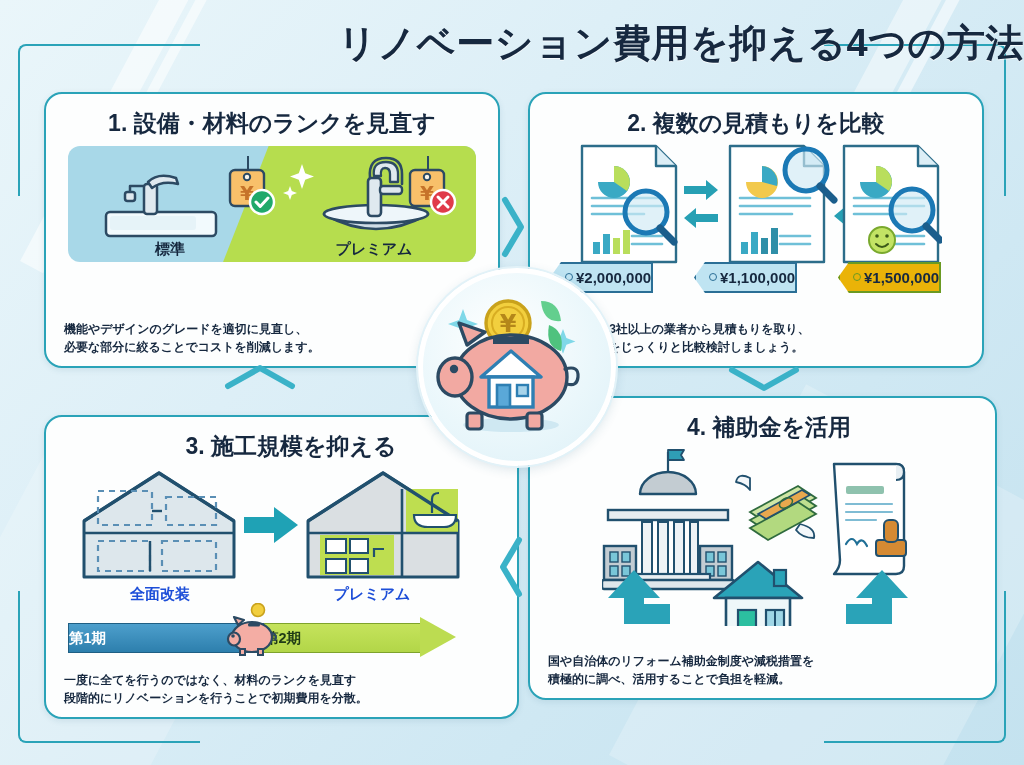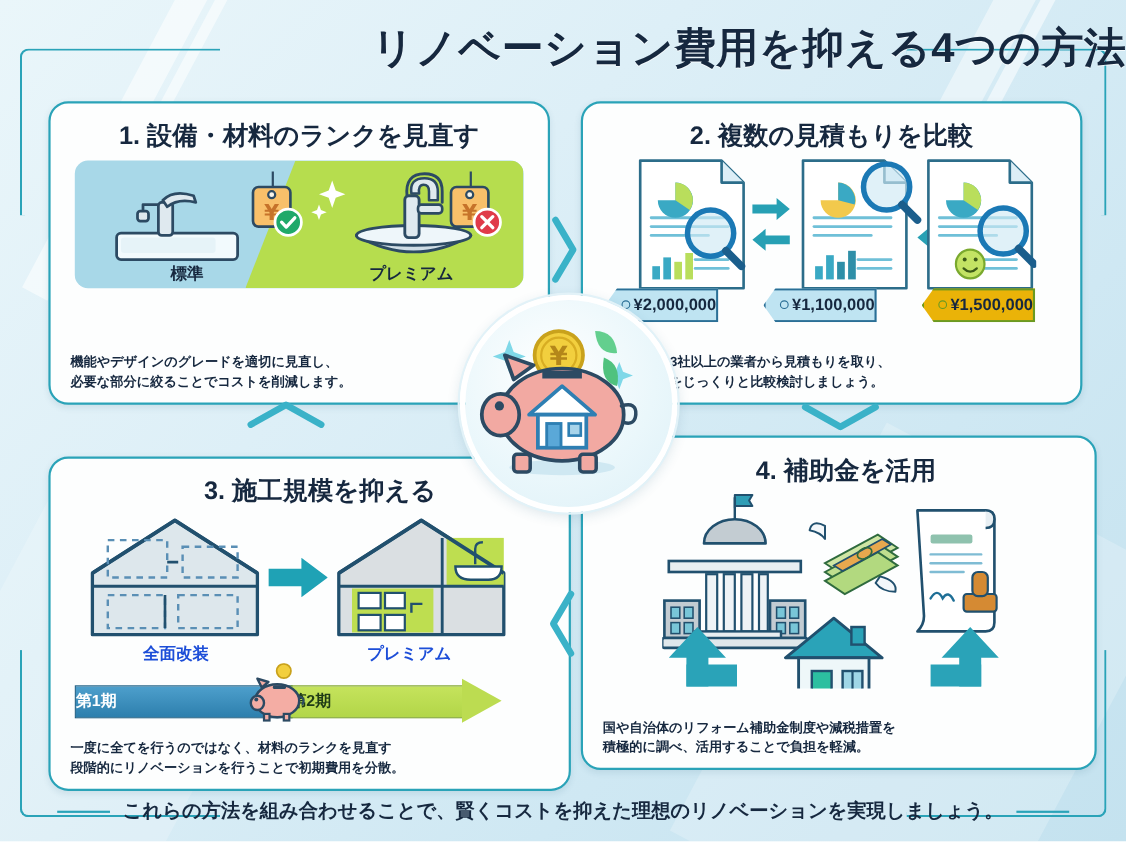--- a/index.html
+++ b/index.html
@@ -493,17 +493,14 @@
 
       <g>
         <path d="M58 104 L88 78 L118 104 z" fill="#ffffff" stroke="#2e7fb3" stroke-width="3.4" stroke-linejoin="round"></path>
         <rect x="66" y="104" width="44" height="30" fill="#ffffff" stroke="#2e7fb3" stroke-width="3.4"></rect>
         <rect x="74" y="112" width="13" height="22" fill="#5aa8d8" stroke="#2e7fb3" stroke-width="2.6"></rect>
         <rect x="94" y="112" width="11" height="11" fill="#a8d4ea" stroke="#2e7fb3" stroke-width="2.4"></rect>
       </g>
     </svg>
   </div>
 
-  <div id="footer">
-    <span class="dash"></span><span>これらの方法を組み合わせることで、賢くコストを抑えた理想のリノベーションを実現しましょう。</span><span class="dash"></span>
-  </div>
 
 </div>
 
 </body></html>

